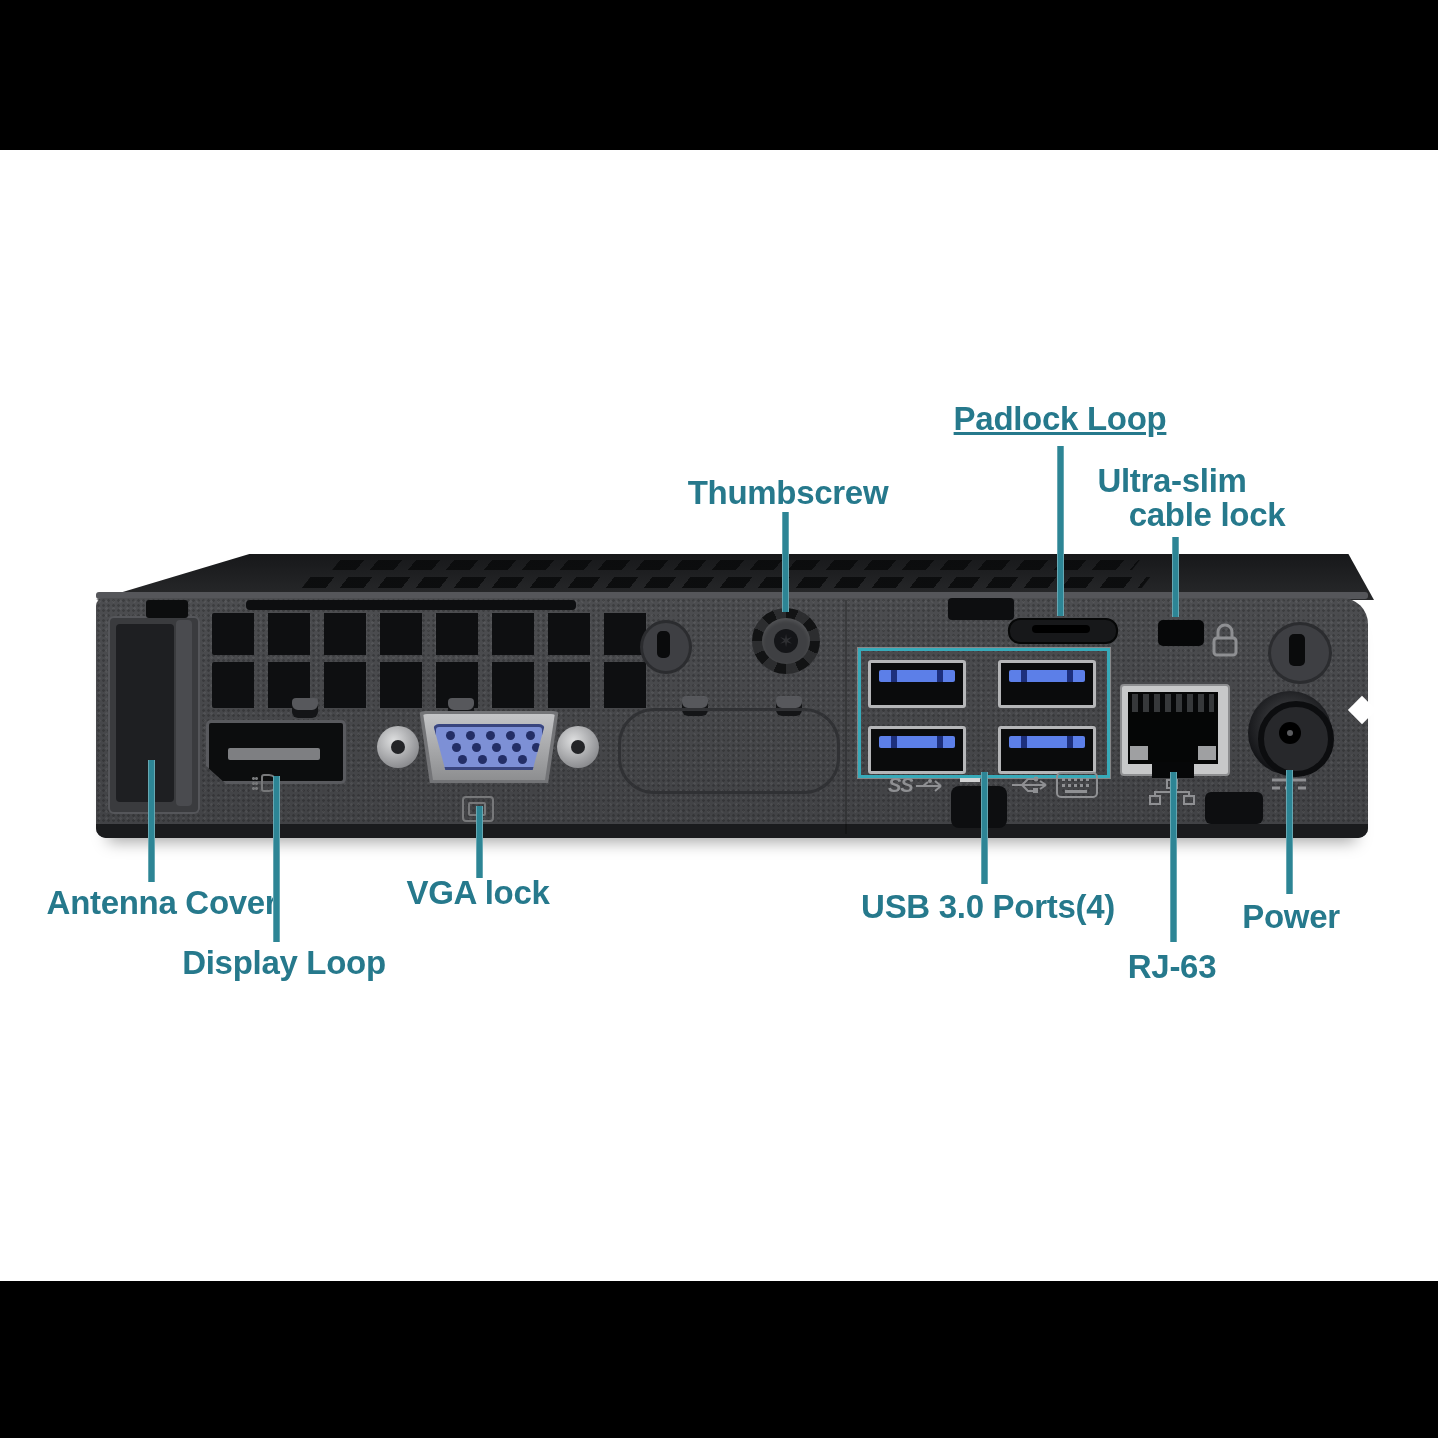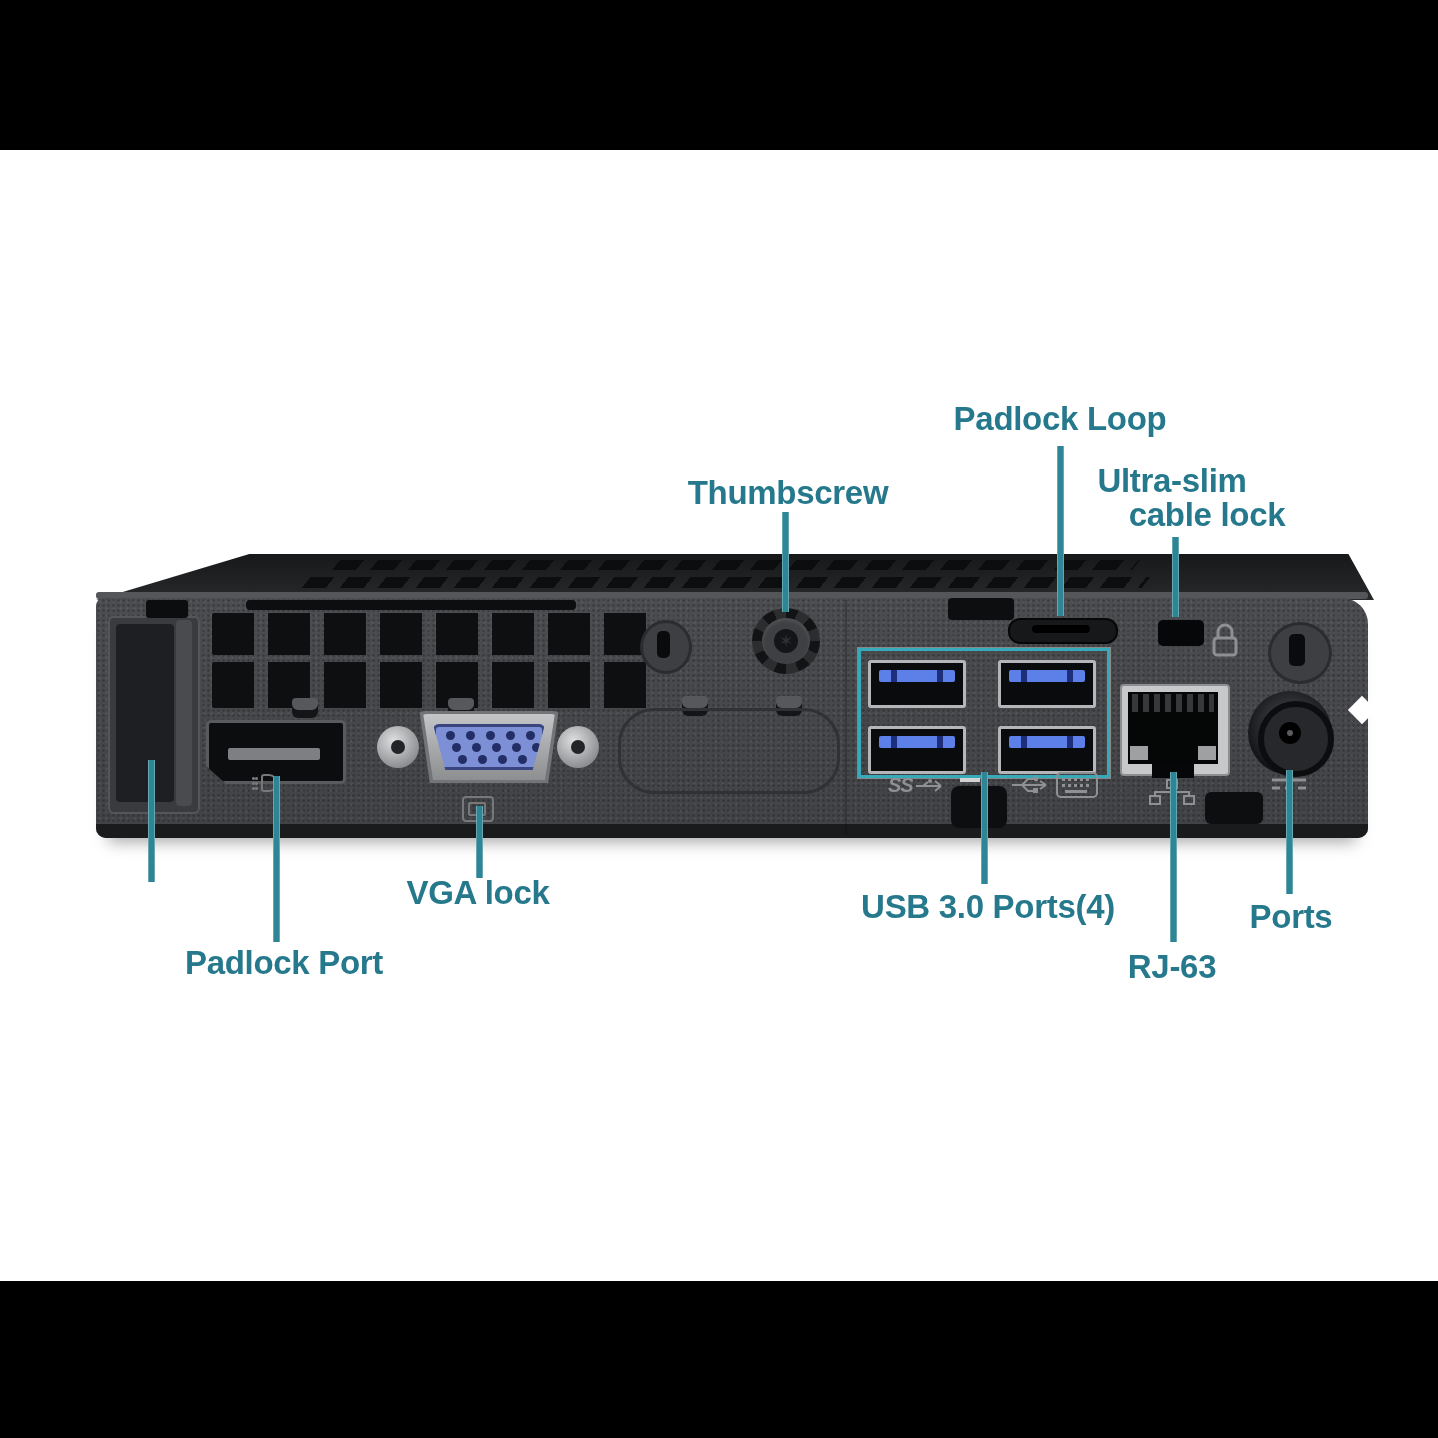--- a/index.html
+++ b/index.html
@@ -262,23 +262,24 @@
   <div class="abs leader" style="left:782px;top:512px;height:100px;"></div>
   <div class="abs leader" style="left:1057px;top:446px;height:170px;"></div>
   <div class="abs leader" style="left:1172px;top:537px;height:80px;"></div>
   <div class="abs leader" style="left:148px;top:760px;height:122px;"></div>
   <div class="abs leader" style="left:273px;top:776px;height:166px;"></div>
   <div class="abs leader" style="left:476px;top:806px;height:72px;"></div>
   <div class="abs leader" style="left:981px;top:772px;height:112px;"></div>
   <div class="abs leader" style="left:1170px;top:772px;height:170px;"></div>
   <div class="abs leader" style="left:1286px;top:770px;height:124px;"></div>
 
-  <div class="abs label" style="left:1060px;top:400px;">Padlock Loop</div>
+  <div class="abs label" style="left:1060px;top:400px;text-decoration:underline;">Padlock Loop</div>
   <div class="abs label" style="left:788px;top:474px;">Thumbscrew</div>
   <div class="abs label" style="left:1172px;top:462px;">Ultra-slim</div>
   <div class="abs label" style="left:1172px;top:496px;margin-left:35px;">cable lock</div>
-  <div class="abs label" style="left:284px;top:944px;">Padlock Port</div>
+  <div class="abs label" style="left:162px;top:884px;">Antenna Cover</div>
+  <div class="abs label" style="left:284px;top:944px;">Display Loop</div>
   <div class="abs label" style="left:478px;top:874px;">VGA lock</div>
   <div class="abs label" style="left:988px;top:888px;text-align:right;">USB 3.0 Ports(4)</div>
   <div class="abs label" style="left:1172px;top:948px;">RJ-63</div>
-  <div class="abs label" style="left:1291px;top:898px;">Ports</div>
+  <div class="abs label" style="left:1291px;top:898px;">Power</div>
 
 </div>
 
 </body></html>

